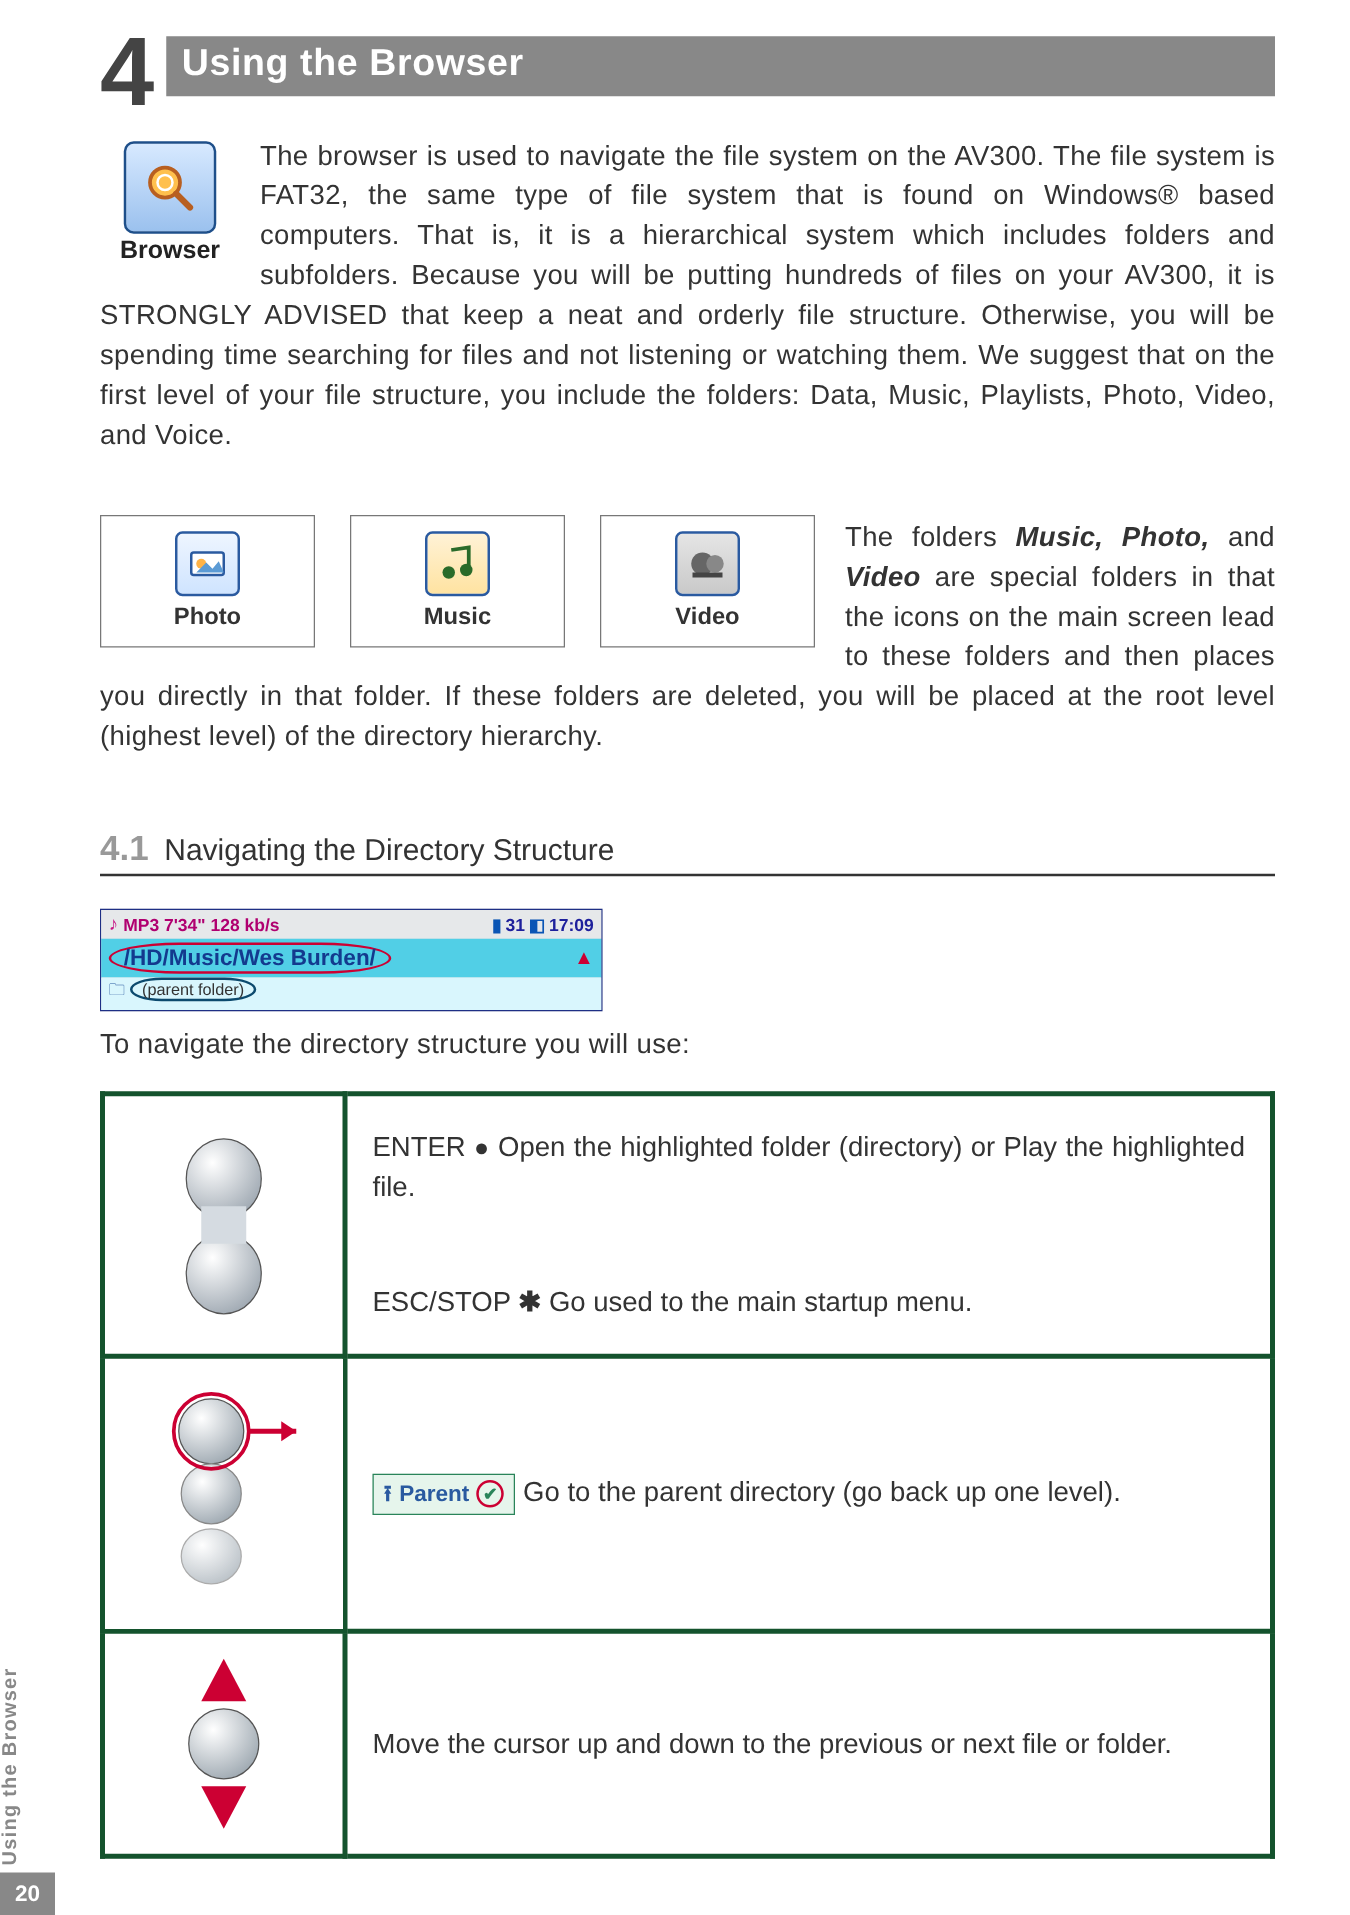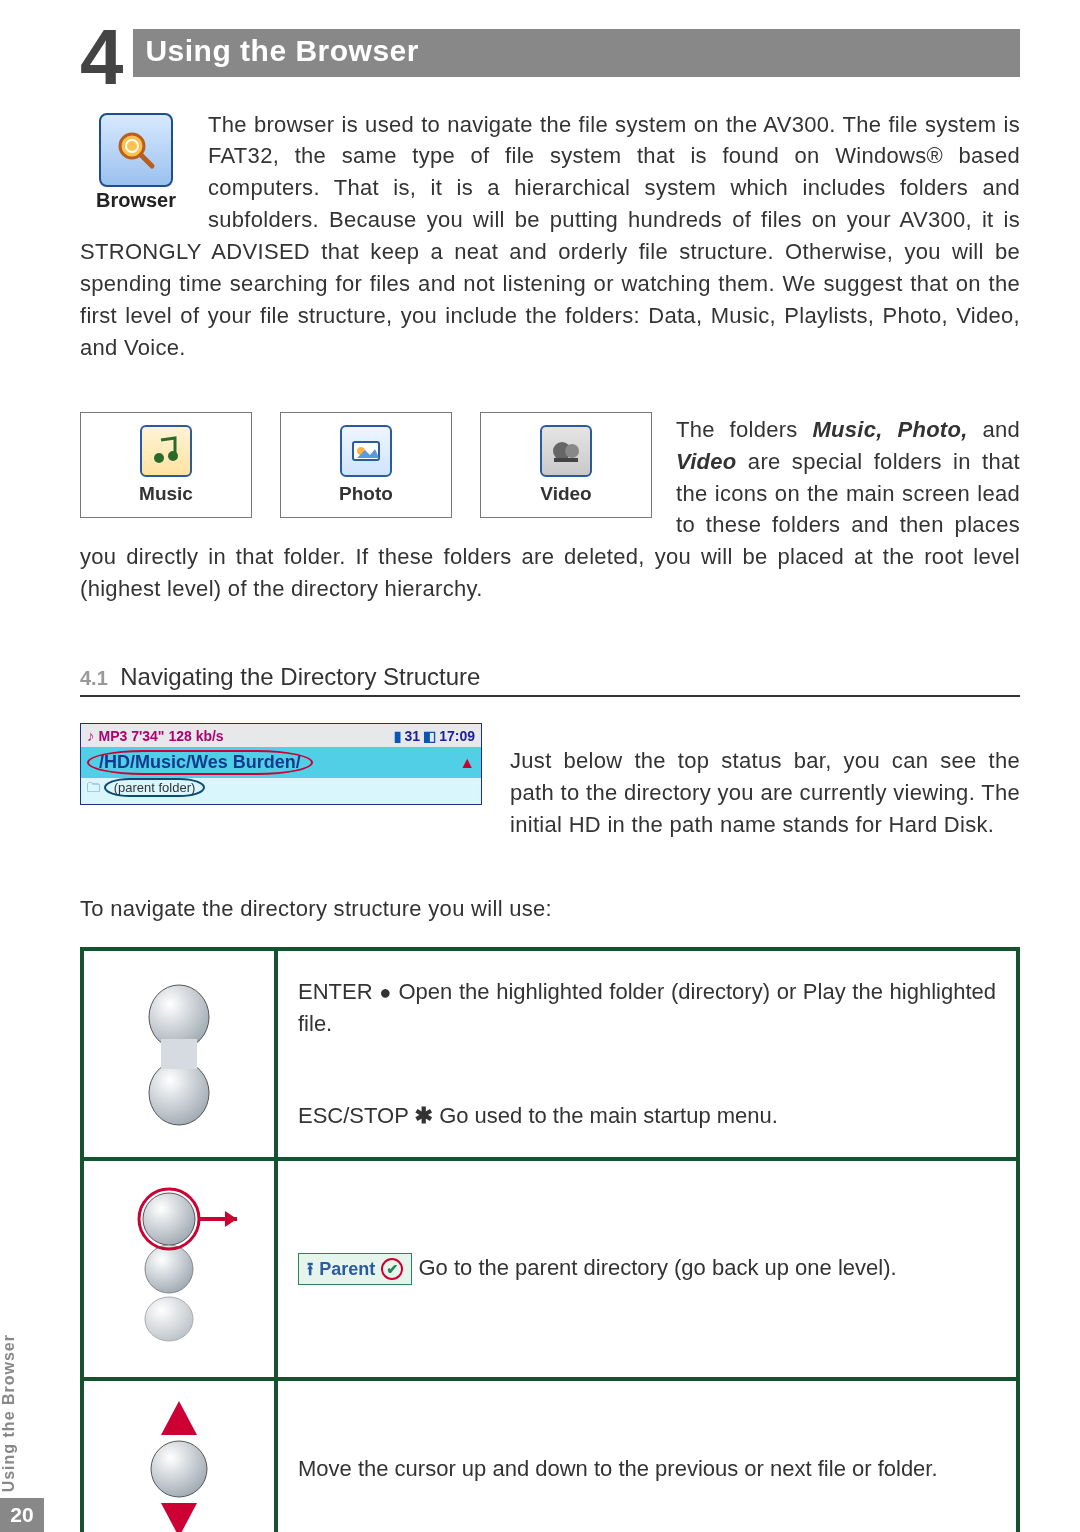--- a/index.html
+++ b/index.html
@@ -120,21 +120,21 @@
   }
 
   
   .subsection-head {
     clear: both;
     margin-top: 36px;
     border-bottom: 2px solid #333;
     padding-bottom: 4px;
   }
   .subsection-number {
-    font-size: 20px;
+    font-size: 28px;
     font-weight: 700;
     color: #999;
     font-family: Arial,sans-serif;
     margin-right: 8px;
   }
   .subsection-title {
     font-size: 24px;
     color: #333;
     font-family: "Trebuchet MS", Arial, sans-serif;
   }
@@ -252,21 +252,21 @@
   }
   .page-number {
     position: absolute;
     left: 0;
     bottom: 0;
     width: 44px;
     height: 34px;
     background: #888;
     color:#fff;
     font-weight:700;
-    font-size:21px;
+    font-size:18px;
     display:flex;
     align-items:center;
     justify-content:center;
   }
 
   b { font-weight:700;font-style:italic; }
 </style>
 </head>
 <body>
 
@@ -288,38 +288,38 @@
     <div class="browser-label">Browser</div>
   </div>
 
   <p class="body-text first">The browser is used to navigate the file system on the AV300. The file system is FAT32, the same type of file system that is found on Windows® based computers. That is, it is a hierarchical system which includes folders and subfolders. Because you will be putting hundreds of files on your AV300, it is STRONGLY ADVISED that keep a neat and orderly file structure. Otherwise, you will be spending time searching for files and not listening or watching them. We suggest that on the first level of your file structure, you include the folders: Data, Music, Playlists, Photo, Video, and Voice.</p>
 
   <div style="clear:both;"></div>
   <div class="para-after-folders-wrap">
     <div class="float-right-block">
       <div class="folder-row">
         <div class="folder-card">
+          <div class="folder-icon photo">
+            <svg width="30" height="30" viewBox="0 0 30 30">
+                <rect x="2" y="6" width="26" height="18" rx="2" fill="#fff" stroke="#2a5aa0" stroke-width="2"></rect>
+                <circle cx="10" cy="15" r="4" fill="#ffb347"></circle>
+                <path d="M6 22 L14 14 L19 19 L24 13 L28 22 Z" fill="#5b9bd5"></path>
+              </svg>
+          </div>
+          <div class="folder-label">Photo</div>
+        </div>
+        <div class="folder-card">
           <div class="folder-icon music">
             <svg width="30" height="30" viewBox="0 0 30 30">
                 <path d="M10 4 L24 2 V20" stroke="#2a6b2a" stroke-width="3" fill="none"></path>
                 <circle cx="8" cy="22" r="5" fill="#2a6b2a"></circle>
                 <circle cx="22" cy="20" r="5" fill="#2a6b2a"></circle>
               </svg>
           </div>
           <div class="folder-label">Music</div>
-        </div>
-        <div class="folder-card">
-          <div class="folder-icon photo">
-            <svg width="30" height="30" viewBox="0 0 30 30">
-                <rect x="2" y="6" width="26" height="18" rx="2" fill="#fff" stroke="#2a5aa0" stroke-width="2"></rect>
-                <circle cx="10" cy="15" r="4" fill="#ffb347"></circle>
-                <path d="M6 22 L14 14 L19 19 L24 13 L28 22 Z" fill="#5b9bd5"></path>
-              </svg>
-          </div>
-          <div class="folder-label">Photo</div>
         </div>
         <div class="folder-card">
           <div class="folder-icon video">
             <svg width="30" height="30" viewBox="0 0 30 30">
                 <circle cx="11" cy="15" r="9" fill="#666"></circle>
                 <circle cx="21" cy="15" r="7" fill="#888"></circle>
                 <rect x="3" y="22" width="24" height="4" fill="#444"></rect>
               </svg>
           </div>
           <div class="folder-label">Video</div>
@@ -352,23 +352,20 @@
     <div class="dirshot-row2">
       <span class="path-oval">/HD/Music/Wes Burden/</span>
       <span class="arrow">▲</span>
     </div>
     <div class="dirshot-row3">
       <span style="color:#2a5aa0;">🗀</span>
       <span class="parent-oval">(parent folder)</span>
     </div>
   </div>
 
-  <div class="after-dirshot">
-    <p class="body-text">Just below the top status bar, you can see the path to the directory you are currently viewing. The initial HD in the path name stands for Hard Disk.</p>
-  </div>
 
   <p class="body-text" style="clear:both; margin-top:30px;">To navigate the directory structure you will use:</p>
 
   <table class="nav-table">
 
     <tbody>
         <tr>
       <td class="iconcell">
         <svg width="96" height="170" viewBox="0 0 96 170">
           <defs>

